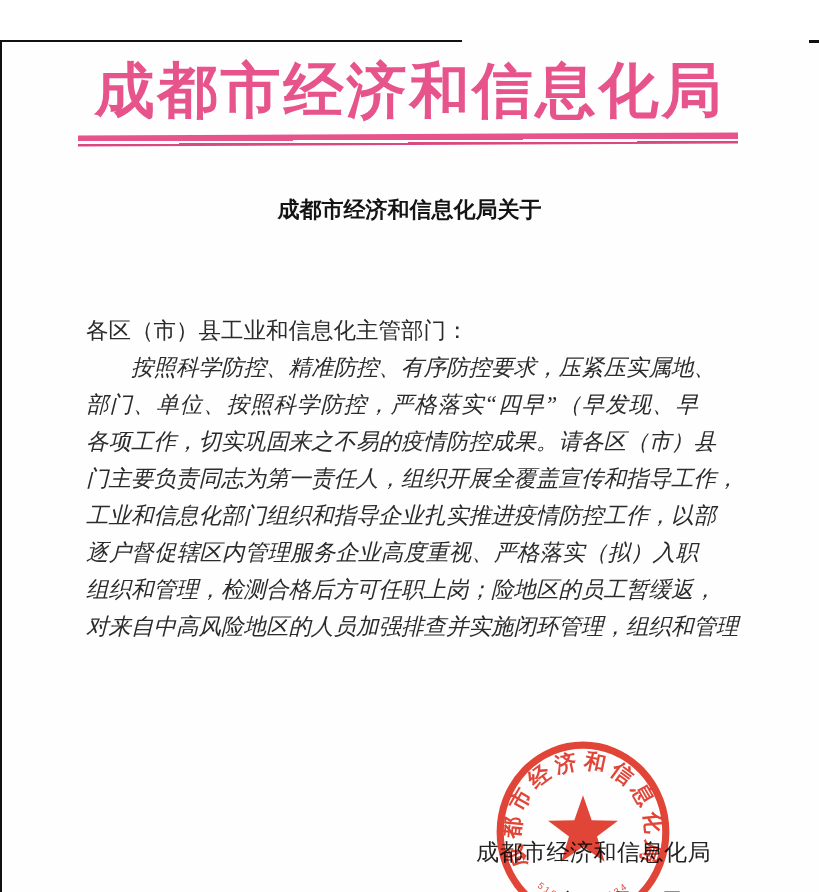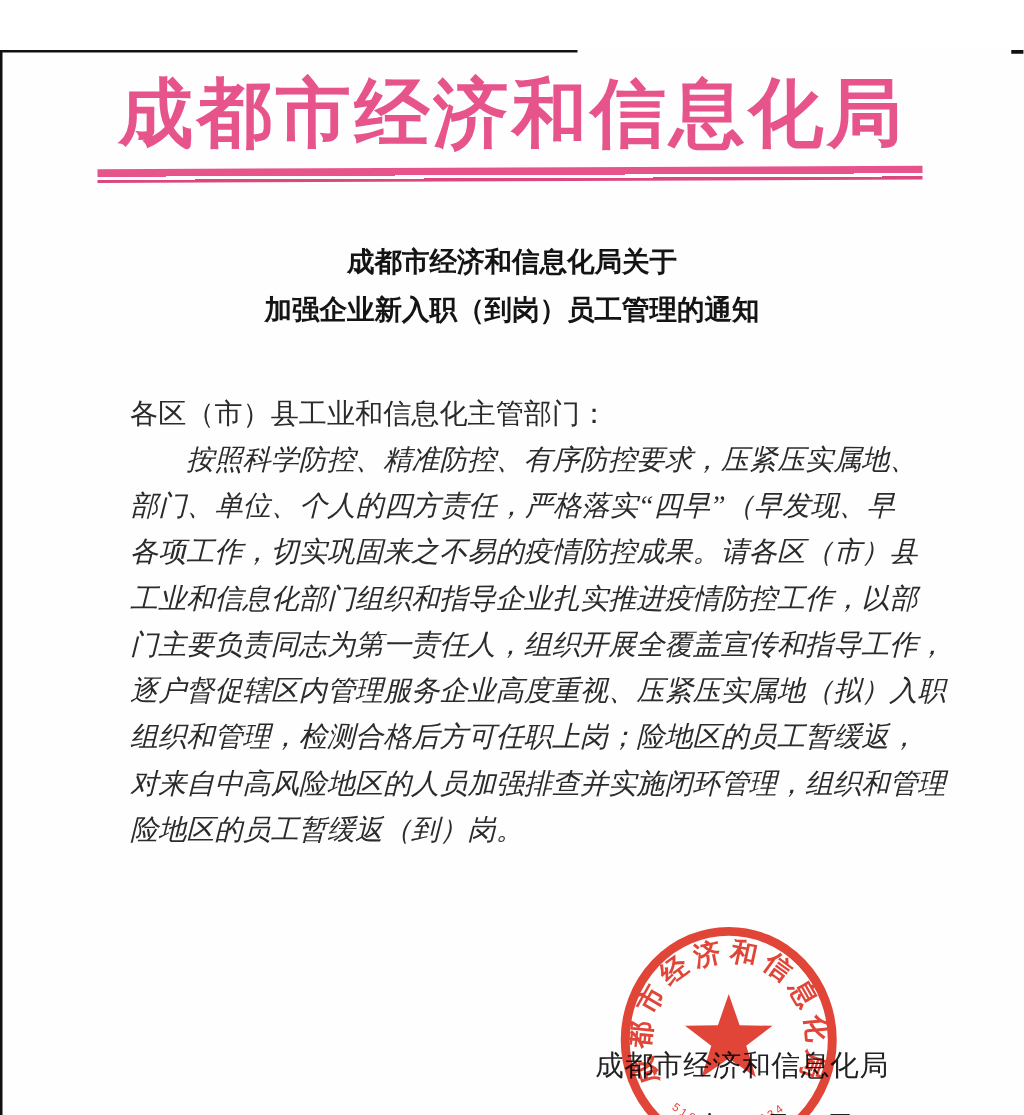--- a/index.html
+++ b/index.html
@@ -36,21 +36,21 @@
   
   .doc-title{
     position:absolute;top:151px;left:0;right:0;margin:0;
     text-align:center;font-weight:bold;color:#141414;
     font-size:22px;line-height:38px;
   }
   .doc-title .t-line{display:block;white-space:nowrap;}
 
   
   .doc-text{
-    position:absolute;top:272px;left:104px;width:612px;
+    position:absolute;top:272px;left:86px;width:612px;
     font-size:22.5px;color:#2b2b2b;
   }
   .salutation{height:37px;line-height:37px;white-space:nowrap;}
   .p-line{
     height:37px;line-height:37px;white-space:nowrap;
     text-align:justify;text-align-last:justify;text-justify:inter-character;font-style:italic;
   }
   .p-line:last-child{text-align-last:left;}
   .closing{height:37px;line-height:37px;padding-left:45px;}
 
@@ -77,35 +77,33 @@
 
   <div class="scan-left"></div>
   <div class="scan-top"></div>
   <div class="scan-top-right"></div>
 
   <div class="letterhead-title">成都市经济和信息化局</div>
   <div class="letterhead-rule"></div>
 
   <h1 class="doc-title">
     <span class="t-line">成都市经济和信息化局关于</span>
-    <span class="t-line">加强企业新入职（到岗）员工管理的通知</span>
   </h1>
 
   <div class="doc-text">
     <div class="salutation">各区（市）县工业和信息化主管部门：</div>
     <div>
         <div class="p-line">　　按照科学防控、精准防控、有序防控要求，压紧压实属地、</div>
-        <div class="p-line">部门、单位、个人的四方责任，严格落实“四早”（早发现、早</div>
+        <div class="p-line">部门、单位、按照科学防控，严格落实“四早”（早发现、早</div>
         <div class="p-line">各项工作，切实巩固来之不易的疫情防控成果。请各区（市）县</div>
+        <div class="p-line">门主要负责同志为第一责任人，组织开展全覆盖宣传和指导工作，</div>
         <div class="p-line">工业和信息化部门组织和指导企业扎实推进疫情防控工作，以部</div>
-        <div class="p-line">门主要负责同志为第一责任人，组织开展全覆盖宣传和指导工作，</div>
-        <div class="p-line">逐户督促辖区内管理服务企业高度重视、压紧压实属地（拟）入职</div>
+        <div class="p-line">逐户督促辖区内管理服务企业高度重视、严格落实（拟）入职</div>
         <div class="p-line">组织和管理，检测合格后方可任职上岗；险地区的员工暂缓返，</div>
         <div class="p-line">对来自中高风险地区的人员加强排查并实施闭环管理，组织和管理</div>
-        <div class="p-line">险地区的员工暂缓返（到）岗。</div>
       </div>
   </div>
 
   <div class="signature-org">成都市经济和信息化局</div>
   <div class="signature-date">2021 年 8 月 9 日</div>
 
   <svg class="seal" viewBox="0 0 170 178" xmlns="http://www.w3.org/2000/svg">
     <defs>
       <path id="sealTopArc" d="M 26.7 110.2 A 62 62 0 1 1 143.3 110.2" fill="none"></path>
       <path id="sealBottomArc" d="M 24.4 124 A 70 70 0 0 0 145.6 124" fill="none"></path>

